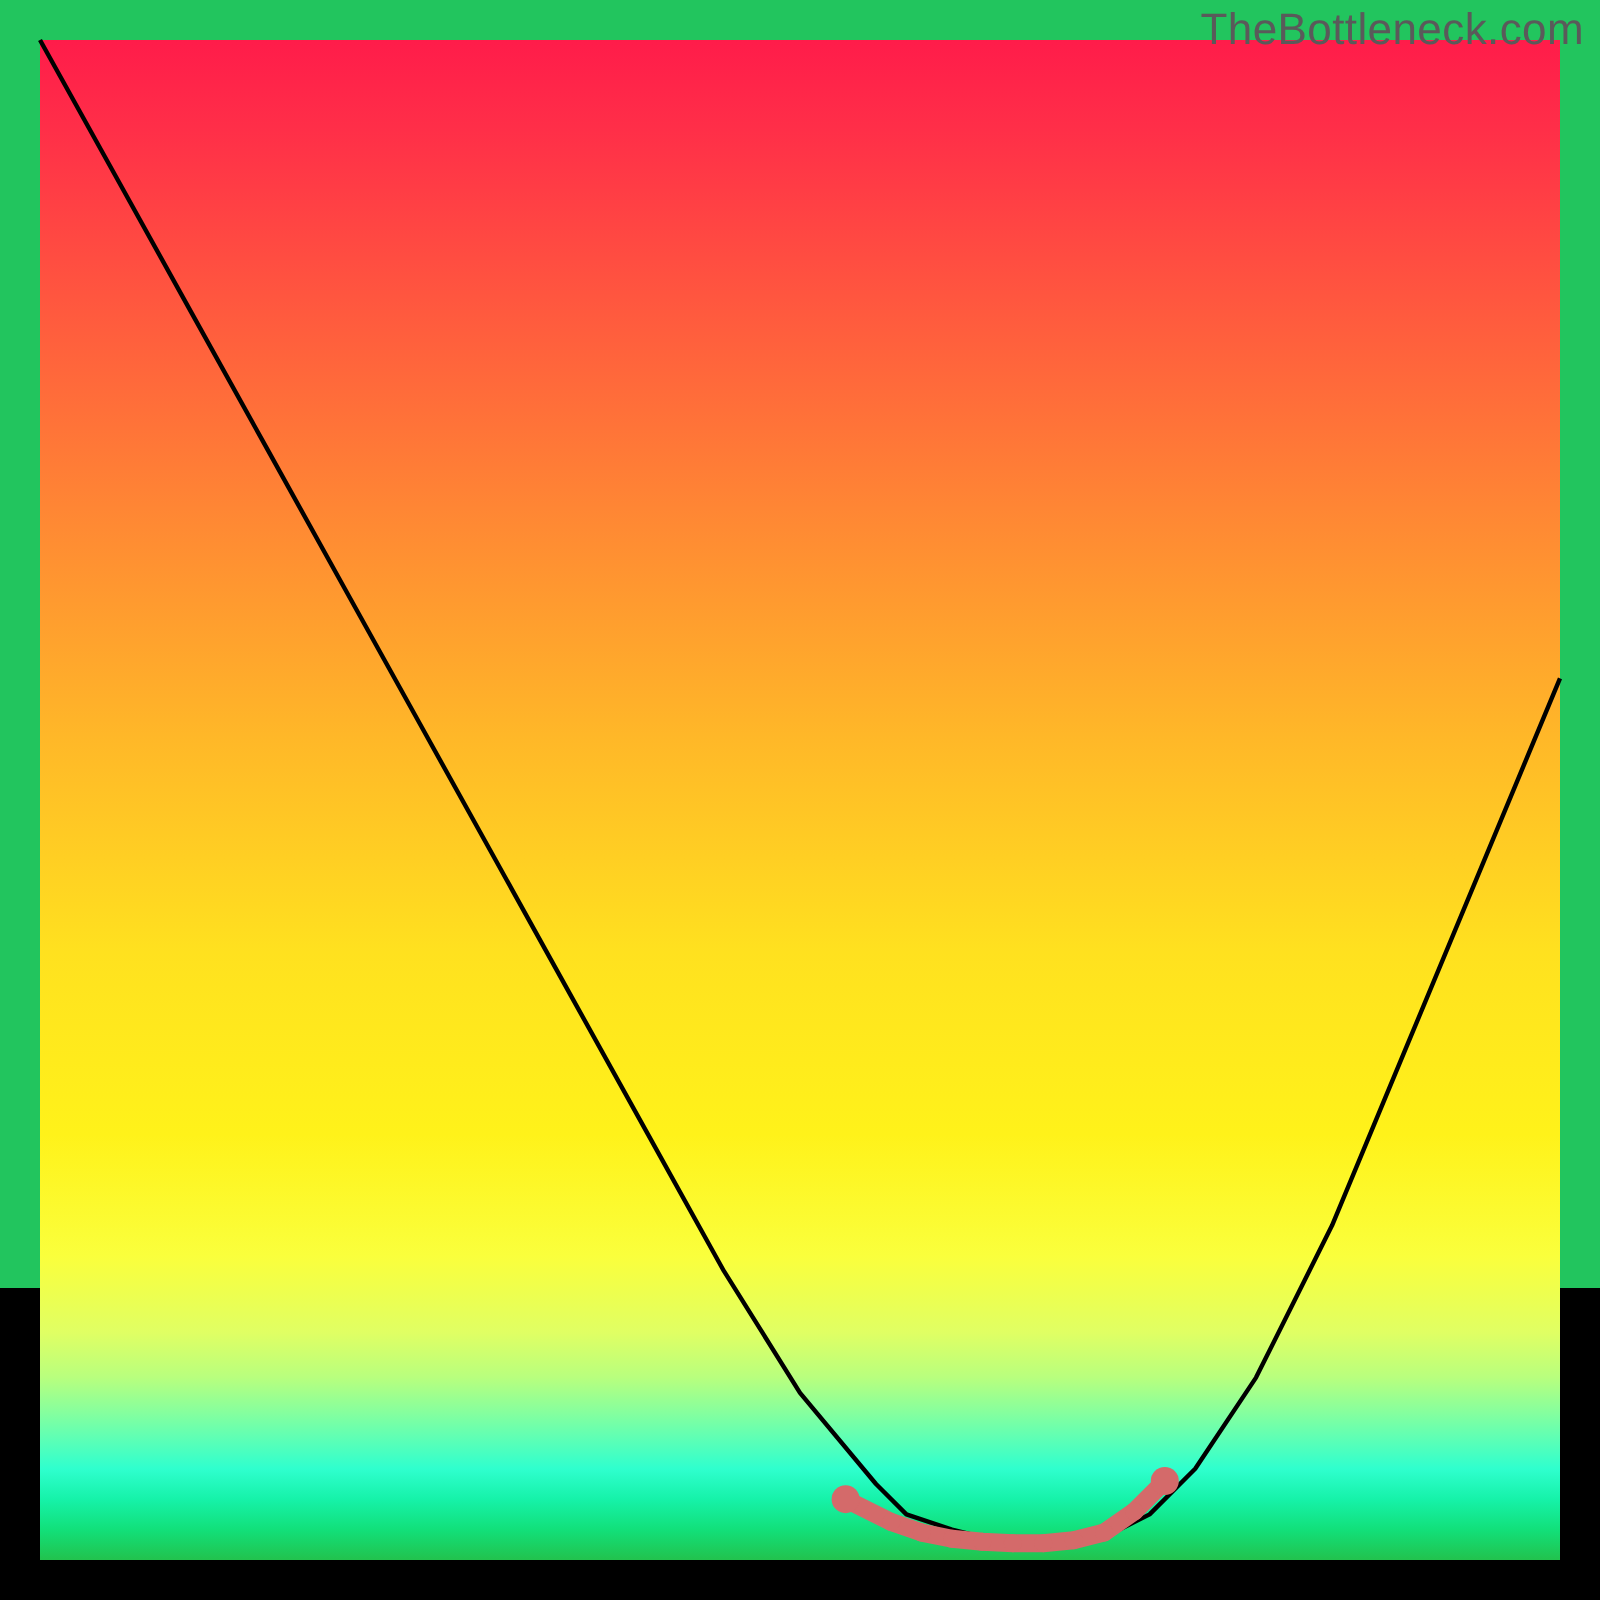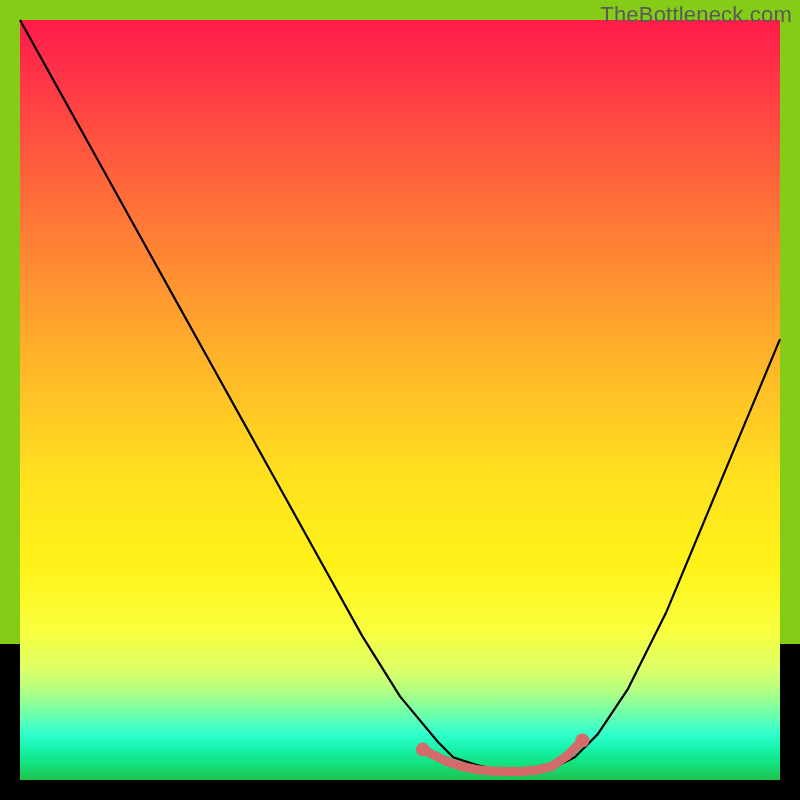--- a/index.html
+++ b/index.html
@@ -8,21 +8,21 @@
     width: 800px;
     height: 800px;
     background: #000;
     overflow: hidden;
     font-family: Arial, Helvetica, sans-serif;
   }
   .frame {
     position: relative;
     width: 800px;
     height: 644px;
-    background: #84cc16;
+    background: #22c55e;
   }
   .plot-area {
     position: absolute;
     left: 20px;
     top: 20px;
     width: 760px;
     height: 760px;
     
     background: linear-gradient(
       to bottom,

